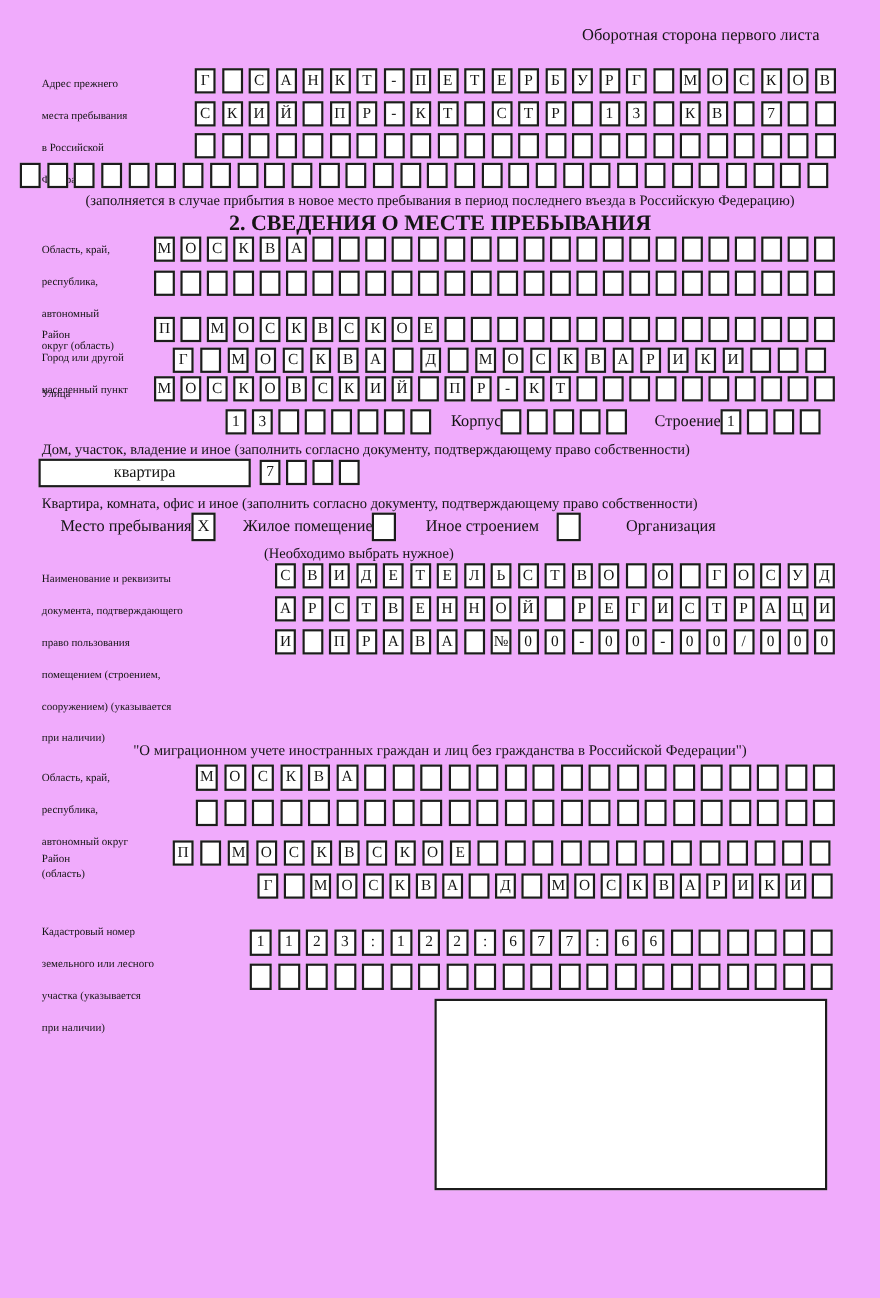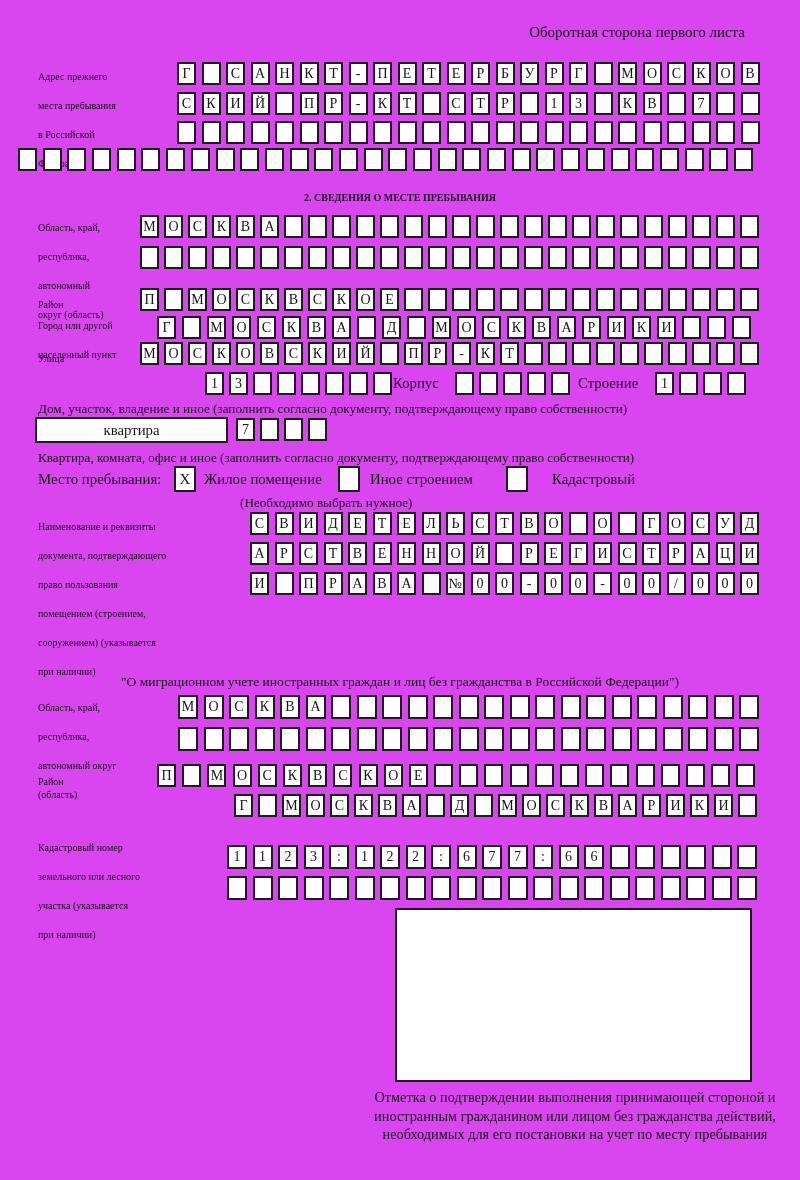--- a/index.html
+++ b/index.html
@@ -1,34 +1,34 @@
 <!DOCTYPE html>
 <html><head>
 <meta charset="utf-8">
 <style>
   * { box-sizing: border-box; margin: 0; padding: 0; }
   html,body { background:#ffffff; }
   body { font-family: "Liberation Serif", "DejaVu Serif", serif; color:#151515; }
-  .page { position:relative; width:800px; height:1180px; background:#d946ef; overflow:hidden; }
+  .page { position:relative; width:800px; height:1180px; background:#f0abfc; overflow:hidden; }
   .abs { position:absolute; }
   .lbl { font-size:10px; line-height:29px; white-space:pre-line; }
   .note { font-size:13.2px; line-height:16px; }
   .center { left:0; width:800px; text-align:center; }
   .bold { font-weight:bold; }
   .row { display:flex; }
   .g50 { gap:5px; } .g55 { gap:5.5px; } .g57 { gap:5.7px; } .g60 { gap:6px; } .g62 { gap:6.2px; }
   .cell { flex:none; width:19px; height:23px; border:2px solid #1c1c1c;
           display:flex; align-items:center; justify-content:center;
           font-size:14px; line-height:1; background:#fff; }
   .w20 .cell { width:20px; height:24px; }
   .wbox { border:2px solid #1c1c1c; height:26px; display:flex; align-items:center;
           justify-content:center; font-size:14.8px; background:#fff; }
   .chk { width:22px; height:26px; border:2px solid #1c1c1c; display:flex; align-items:center;
          justify-content:center; font-size:15px; background:#fff; }
-  .inline-lbl { font-size:14.8px; }
+  .inline-lbl { font-size:14.8px;padding-left:17px; }
   .bigbox { border:2.5px solid #1c1c1c; background:#fff; }
 </style>
 </head>
 <body>
 
 <div class="page">
 
   <div class="abs" style="top:24px;right:55px;font-size:15px">Оборотная сторона первого листа</div>
 
   <div class="abs lbl" style="left:38px;top:62px">Адрес прежнего
@@ -138,22 +138,23 @@
       <span class="cell"></span>
       <span class="cell"></span>
       <span class="cell"></span>
       <span class="cell"></span>
       <span class="cell"></span>
       <span class="cell"></span>
       <span class="cell"></span>
       <span class="cell"></span>
       <span class="cell"></span>
     </div>
-
-  <div class="abs center bold" style="top:192px;font-size:10px">2. СВЕДЕНИЯ О МЕСТЕ ПРЕБЫВАНИЯ</div>
+  <div class="abs center note" style="top:174px">(заполняется в случае прибытия в новое место пребывания в период последнего въезда в Российскую Федерацию)</div>
+
+  <div class="abs center bold" style="top:192px;font-size:20px">2. СВЕДЕНИЯ О МЕСТЕ ПРЕБЫВАНИЯ</div>
 
   <div class="abs lbl" style="left:38px;top:213px">Область, край,
 республика,
 автономный
 округ (область)</div>
   <div class="abs row g50" style="left:140px;top:215px">
       <span class="cell">М</span>
       <span class="cell">О</span>
       <span class="cell">С</span>
       <span class="cell">К</span>
@@ -333,21 +334,21 @@
       <span class="cell"></span>
     </div>
   <div class="abs note" style="left:38px;top:450px">Квартира, комната, офис и иное (заполнить согласно документу, подтверждающему право собственности)</div>
 
   <div class="abs inline-lbl" style="left:38px;top:471px">Место пребывания:</div>
   <div class="abs chk" style="left:174px;top:466px">X</div>
   <div class="abs inline-lbl" style="left:204px;top:471px">Жилое помещение</div>
   <div class="abs chk" style="left:338px;top:466px"></div>
   <div class="abs inline-lbl" style="left:370px;top:471px">Иное строением</div>
   <div class="abs chk" style="left:506px;top:466px"></div>
-  <div class="abs inline-lbl" style="left:552px;top:471px">Кадастровый</div>
+  <div class="abs inline-lbl" style="left:552px;top:471px">Организация</div>
   <div class="abs note" style="left:240px;top:495px">(Необходимо выбрать нужное)</div>
 
   <div class="abs lbl" style="left:38px;top:512px">Наименование и реквизиты
 документа, подтверждающего
 право пользования
 помещением (строением,
 сооружением) (указывается
 при наличии)</div>
   <div class="abs row g55" style="left:250px;top:512px">
       <span class="cell">С</span>
@@ -574,15 +575,14 @@
       <span class="cell"></span>
       <span class="cell"></span>
       <span class="cell"></span>
       <span class="cell"></span>
       <span class="cell"></span>
       <span class="cell"></span>
       <span class="cell"></span>
     </div>
 
   <div class="abs bigbox" style="left:395px;top:908px;width:357px;height:174px"></div>
-  <div class="abs" style="left:365px;top:1088px;width:420px;text-align:center;font-size:14.3px;line-height:18.5px">Отметка о подтверждении выполнения принимающей стороной и иностранным гражданином или лицом без гражданства действий, необходимых для его постановки на учет по месту пребывания</div>
 
 </div>
 
 </body></html>

